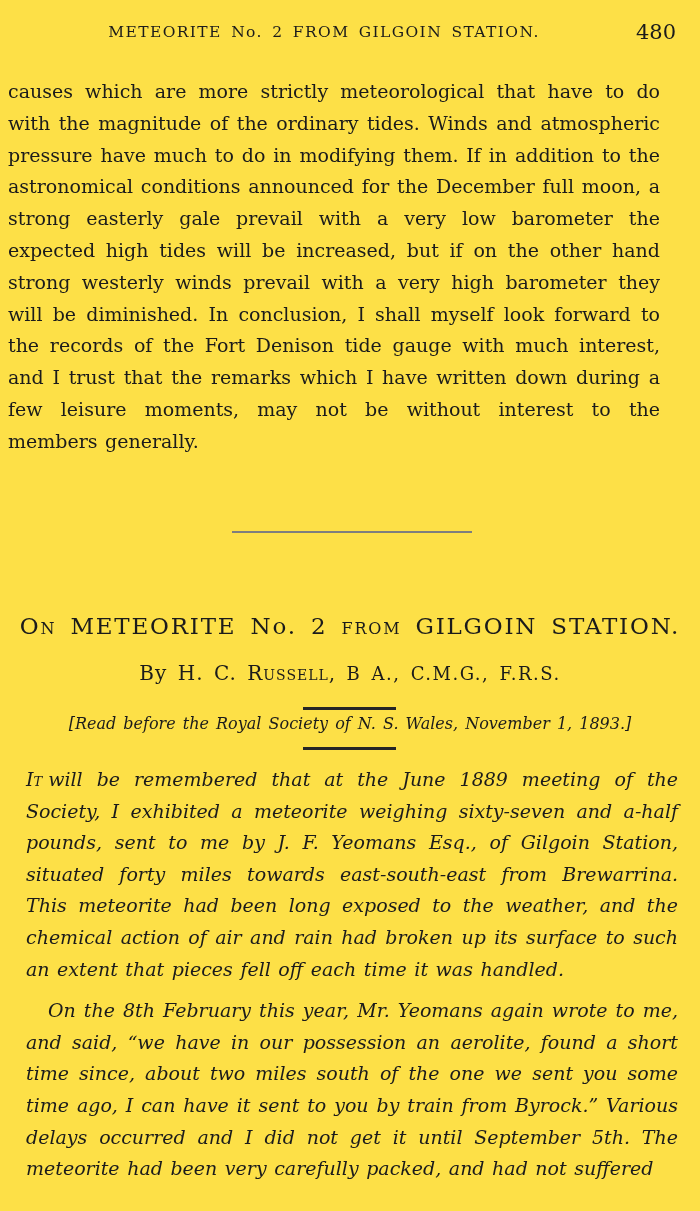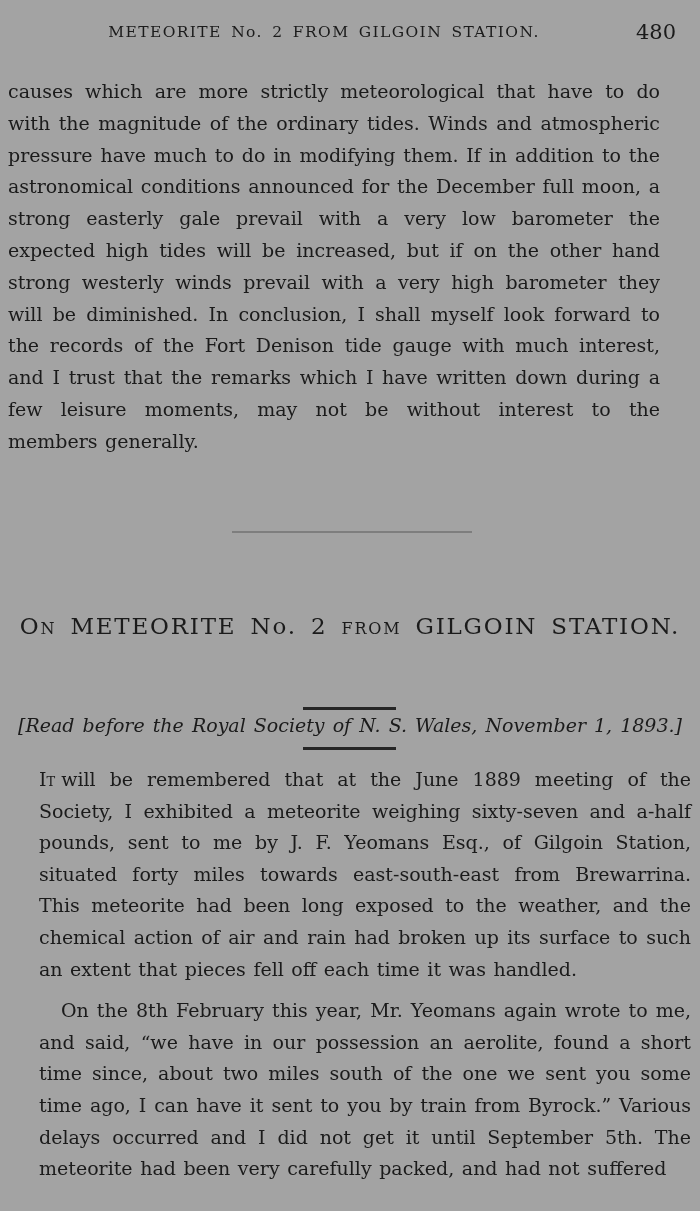--- a/index.html
+++ b/index.html
@@ -4,21 +4,21 @@
 <style>
   html, body {
     margin: 0;
     padding: 0;
     background: #ffffff;
   }
   .page {
     position: relative;
     width: 700px;
     height: 1211px;
-    background: #a3a3a3;
+    background: #fde047;
     color: #1b1b1b;
     font-family: "DejaVu Serif", serif;
     overflow: hidden;
   }
 
   
   .running-row {
     position: absolute;
     top: 20px;
     left: 0;
@@ -113,31 +113,32 @@
   }
   .rule-top    { top: 707px; }
   .rule-bottom { top: 747px; }
   .read-before {
     position: absolute;
     top: 714px;
     left: 0;
     width: 100%;
     text-align: center;
     font-style: italic;
-    font-size: 19px;
+    font-size: 16px;
     word-spacing: 2px;
     white-space: nowrap;
   }
 
   
   .article-body {
     position: absolute;
     top: 764px;
-    left: 39px;
+    left: 26px;
     width: 652px;
+    font-style: italic;
   }
   .article-body .body-par {
     line-height: 31.6px;
   }
   .article-body .body-par + .body-par {
     margin-top: 10px;
     text-indent: 22px;
   }
   .lead:not(:empty) {
     font-variant: small-caps;
@@ -155,20 +156,21 @@
   </div>
 
   <div class="continuation">
     <p class="body-par">causes which are more strictly meteorological that have to do with the magnitude of the ordinary tides. Winds and atmospheric pressure have much to do in modifying them. If in addition to the astronomical conditions announced for the December full moon, a strong easterly gale prevail with a very low barometer the expected high tides will be increased, but if on the other hand strong westerly winds prevail with a very high barometer they will be diminished. In conclusion, I shall myself look forward to the records of the Fort Denison tide gauge with much interest, and I trust that the remarks which I have written down during a few leisure moments, may not be without interest to the members generally.</p>
   </div>
 
   <div class="section-divider"></div>
 
   <h1 class="article-title"><span class="sc">On</span> <span>METEORITE No. 2</span> <span class="sc">from</span> <span>GILGOIN STATION.</span></h1>
 
+  <div class="byline"><span>By</span> <span class="sc">H. C. Russell,</span> <span class="honours">B A., C.M.G., F.R.S.</span></div>
 
   <div class="short-rule rule-top"></div>
 
   <div class="read-before">[Read before the Royal Society of N. S. Wales, November 1, 1893.]</div>
 
   <div class="short-rule rule-bottom"></div>
 
   <div class="article-body">
     <p class="body-par"><span class="lead">It</span><span>will be remembered that at the June 1889 meeting of the Society, I exhibited a meteorite weighing sixty-seven and a-half pounds, sent to me by J. F. Yeomans Esq., of Gilgoin Station, situated forty miles towards east-south-east from Brewarrina. This meteorite had been long exposed to the weather, and the chemical action of air and rain had broken up its surface to such an extent that pieces fell off each time it was handled.</span></p>
     <p class="body-par"><span class="lead"></span><span>On the 8th February this year, Mr. Yeomans again wrote to me, and said, “we have in our possession an aerolite, found a short time since, about two miles south of the one we sent you some time ago, I can have it sent to you by train from Byrock.” Various delays occurred and I did not get it until September 5th. The meteorite had been very carefully packed, and had not suffered</span></p>

